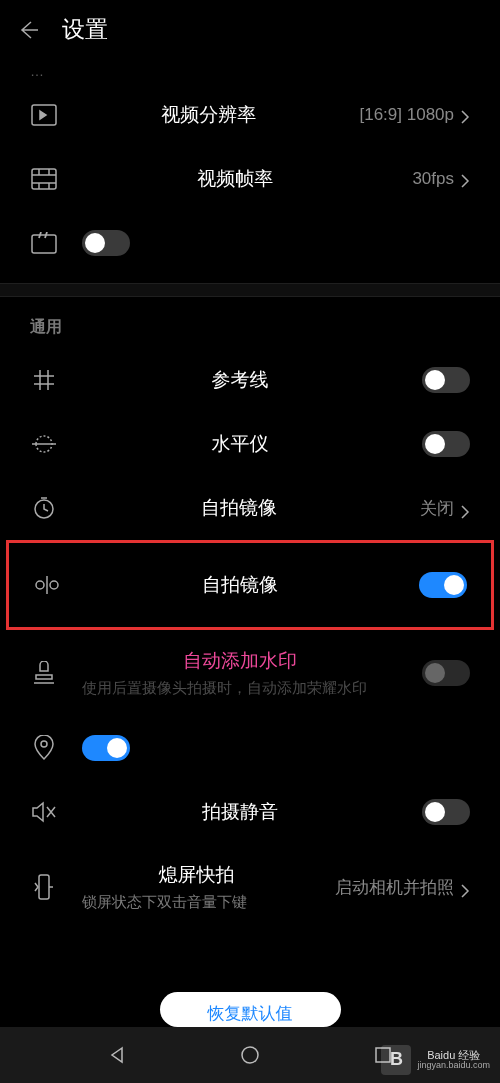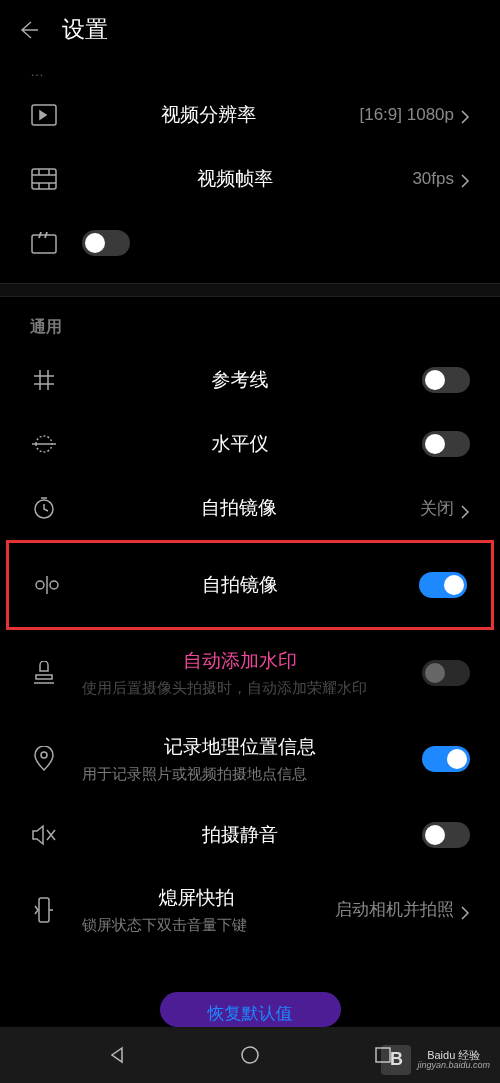--- a/index.html
+++ b/index.html
@@ -128,21 +128,21 @@
     }
     .bottom-btn-area {
       position: absolute;
       bottom: 56px;
       left: 0;
       right: 0;
       display: flex;
       justify-content: center;
     }
     .restore-btn {
-      background: #4c1d95;
+      background: #ffffff;
       border-radius: 30px;
       padding: 10px 48px 2px;
       color: #1e88ff;
       font-size: 17px;
       border-bottom: none;
     }
     .navbar {
       position: absolute;
       bottom: 0;
       left: 0;
@@ -339,24 +339,20 @@
     </div>
 </div>
 
 <div class="row">
   <div class="icon-slot">
     <svg width="22" height="26" viewBox="0 0 22 26" class="icon-svg">
         <path d="M11 24 C11 24 20 15 20 9 A9 9 0 0 0 2 9 C2 15 11 24 11 24 Z"></path>
         <circle cx="11" cy="9" r="3"></circle>
       </svg>
   </div>
-  <div class="text-col">
-    <div class="label">记录地理位置信息</div>
-    <div class="sub">用于记录照片或视频拍摄地点信息</div>
-  </div>
   <div class="toggle on">
       <div class="knob"></div>
     </div>
 </div>
 
 <div class="row">
   <div class="icon-slot">
     <svg width="26" height="24" viewBox="0 0 26 24" class="icon-svg">
         <path d="M2 8 H6 L12 3 V21 L6 16 H2 Z"></path>
         <path d="M16 7 L24 17 M24 7 L16 17"></path>
@@ -410,15 +406,15 @@
     <svg width="16" height="16" viewBox="0 0 16 16">
         <rect x="1" y="1" width="14" height="14" fill="none" stroke="#bbb" stroke-width="1.5"></rect>
       </svg>
   </div>
 </div>
 
 <div class="watermark">
   <div class="bmark">B</div>
   <div class="watermark-text">
     <span>Baidu 经验</span>
-    <span style="font-size:9px;color:#aaa;font-style:italic;">jingyan.baidu.com</span>
+    <span style="font-size:9px;color:#aaa;">jingyan.baidu.com</span>
   </div>
 </div>
 
 </body></html>

